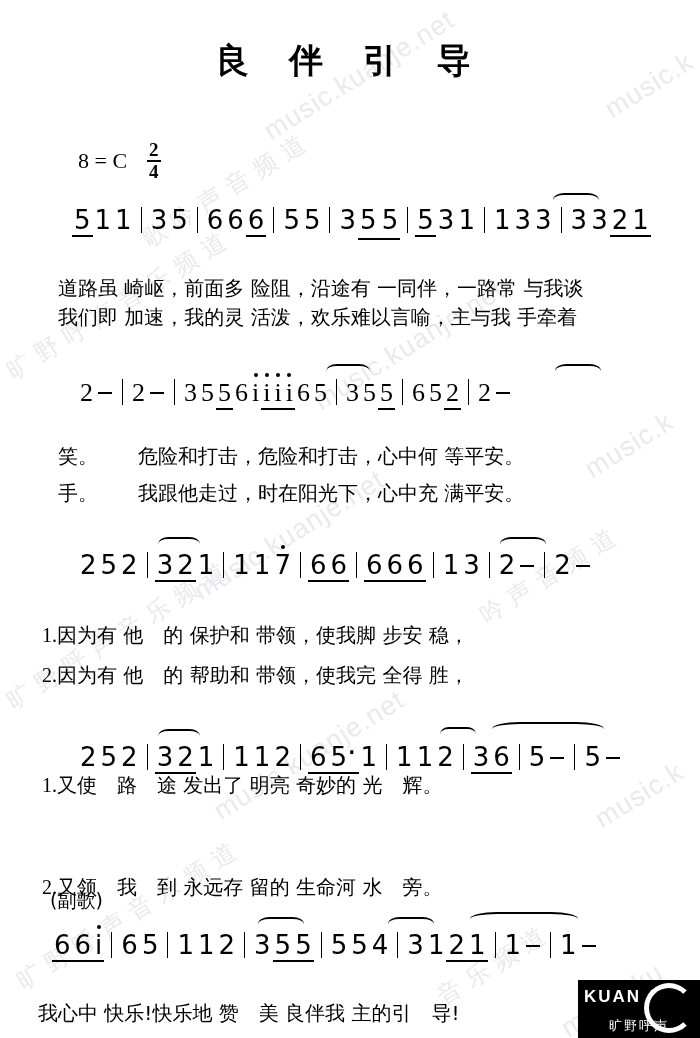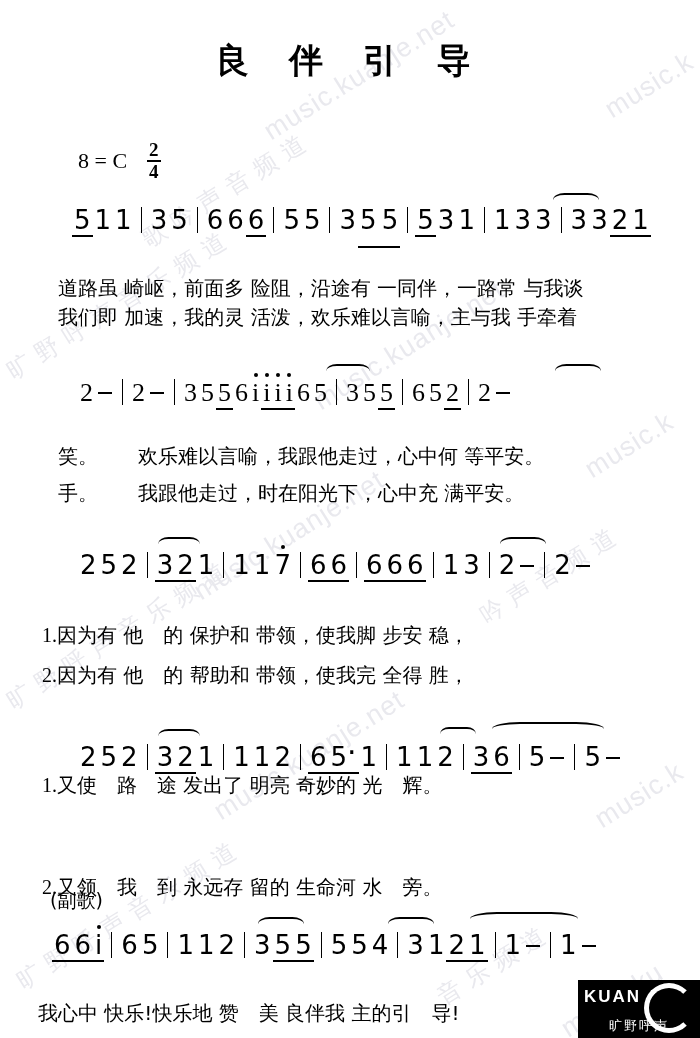--- a/index.html
+++ b/index.html
@@ -74,21 +74,21 @@
     font-size: 26px;
     letter-spacing: 0px;
   }
   .staff .n {
     position: relative;
     display: inline-block;
     padding: 0 2px;
   }
   
   .staff .u1 { border-bottom: 2px solid #000; }
-  .staff .u1.grp { padding-bottom: 11px; }
+  .staff .u1.grp { padding-bottom: 3px; }
   .staff .bar {
     display: inline-block;
     width: 1px;
     height: 26px;
     background: #000;
     vertical-align: -4px;
     margin: 0 7px;
   }
   .staff .dash {
     display: inline-block;
@@ -236,21 +236,21 @@
   <span class="sp" style="width:18px;"></span><span>我们即 加速，我的灵 活泼，欢乐难以言喻，主与我 手牵着</span>
 </div>
 
 <div class="staff" style="left:78px; top:378px;font-family:Liberation Serif, serif;">
   <span class="n">2</span><span class="dash"></span><span class="bar"></span><span class="n">2</span><span class="dash"></span><span class="bar"></span><span class="n">3</span><span class="n">5</span><span class="n u1">5</span><span class="n">6</span><span class="n dot-high">i</span><span class="n dot-high u1">i</span><span class="n dot-high u1">i</span><span class="n dot-high u1">i</span><span class="n">6</span><span class="n">5</span><span class="bar"></span><span class="n">3</span><span class="n">5</span><span class="n u1">5</span><span class="bar"></span><span class="n">6</span><span class="n">5</span><span class="n u1">2</span><span class="bar"></span><span class="n">2</span><span class="dash"></span>
 </div>
 <div class="slur" style="left:326px; top:364px; width:44px;"></div>
 <div class="slur" style="left:555px; top:364px; width:46px;"></div>
 
 <div class="lyr" style="left:40px; top:443px;">
-  <span class="sp" style="width:18px;"></span><span>笑。　　欢乐难以言喻，我跟他走过，心中何 等平安。</span>
+  <span class="sp" style="width:18px;"></span><span>笑。　　危险和打击，危险和打击，心中何 等平安。</span>
 </div>
 <div class="lyr" style="left:20px; top:480px;">
   <span class="sp" style="width:38px;"></span><span>手。　　我跟他走过，时在阳光下，心中充 满平安。</span>
 </div>
 
 <div class="staff" style="left:78px; top:550px;">
   <span class="n">2</span><span class="n">5</span><span class="n">2</span><span class="bar"></span><span class="n u1">3</span><span class="n u1">2</span><span class="n">1</span><span class="bar"></span><span class="n">1</span><span class="n">1</span><span class="n dot-high">7</span><span class="bar"></span><span class="n u1">6</span><span class="n u1">6</span><span class="bar"></span><span class="n u1">6</span><span class="n u1">6</span><span class="n u1">6</span><span class="bar"></span><span class="n">1</span><span class="n">3</span><span class="bar"></span><span class="n">2</span><span class="dash"></span><span class="bar"></span><span class="n">2</span><span class="dash"></span>
 </div>
 <div class="slur" style="left:158px; top:537px; width:42px;"></div>
 <div class="slur" style="left:500px; top:537px; width:46px;"></div>

